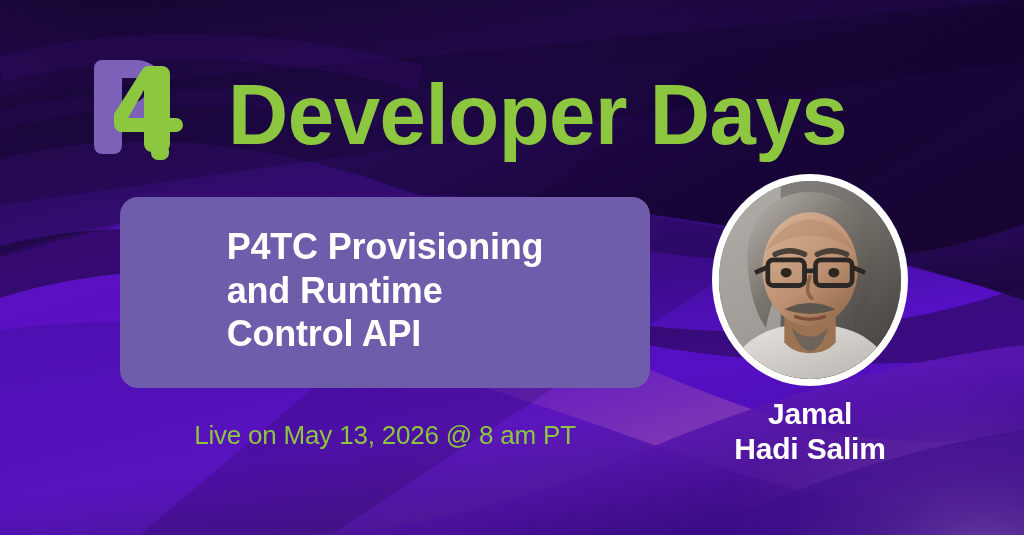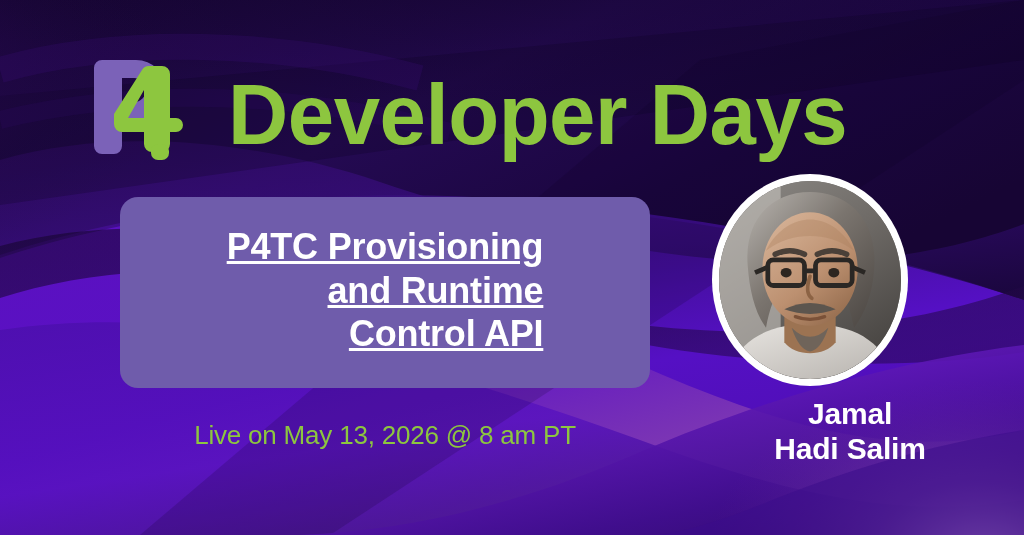--- a/index.html
+++ b/index.html
@@ -68,24 +68,23 @@
     align-items: center;
     justify-content: center;
     box-sizing: border-box;
     padding: 4px 20px 8px 20px;
   }
   #title-card-text {
     color: #FFFFFF;
     font-size: 36px;
     font-weight: bold;
     line-height: 1.22;
-    text-align: right;
+    text-align: left;
     white-space: pre-line;
     letter-spacing: -0.2px;
-    text-decoration: underline;
   }
 
   
   #date-line {
     position: absolute;
     left: 120px;
     top: 420px;
     width: 530px;
     text-align: center;
     color: #8DC63F;
@@ -114,21 +113,21 @@
     border-radius: 50%;
     overflow: hidden;
     position: relative;
     background: #6d6a68;
   }
   #speaker-photo-inner svg { display: block; width: 100%; height: 100%; }
 
   
   #speaker-name {
     position: absolute;
-    left: 718px;
+    left: 678px;
     top: 396px;
     width: 264px;
     text-align: center;
     color: #FFFFFF;
     font-size: 30px;
     font-weight: bold;
     line-height: 1.18;
     white-space: pre-line;
     letter-spacing: -0.2px;
   }

